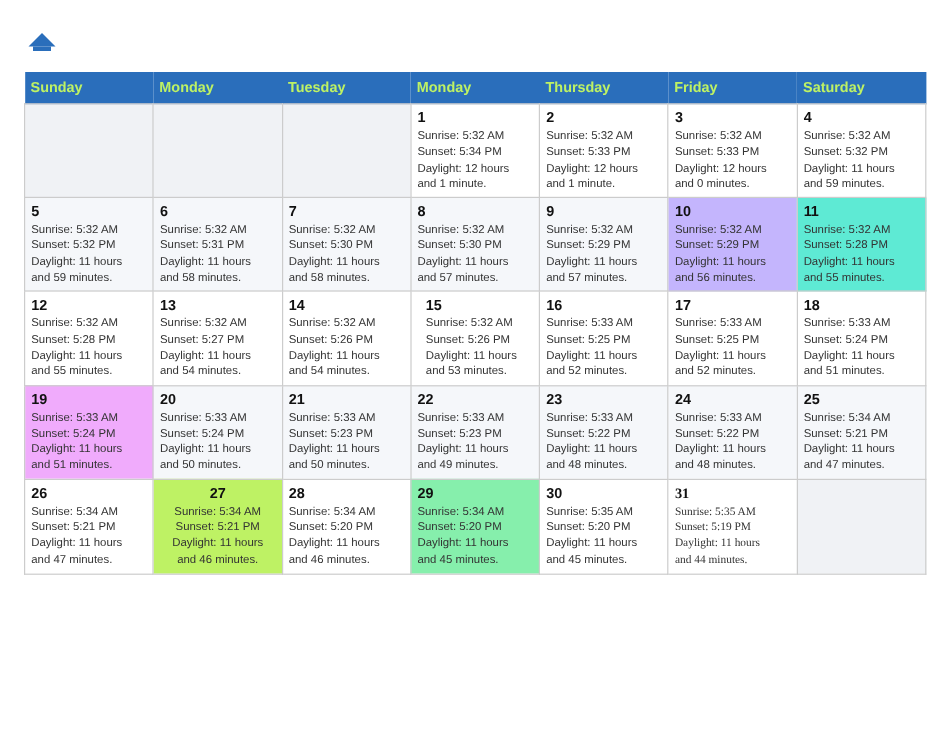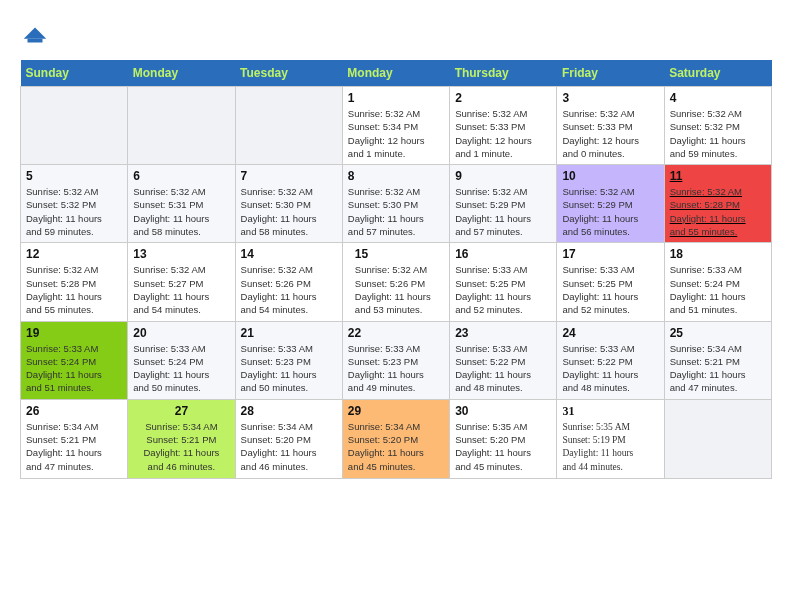--- a/index.html
+++ b/index.html
@@ -156,21 +156,21 @@
           <div class="day-info">Sunrise: 5:32 AM<br>Sunset: 5:30 PM<br>Daylight: 11 hours<br>and 57 minutes.</div>
         </td>
         <td style="background: rgb(245, 247, 250);">
           <div class="day-number">9</div>
           <div class="day-info">Sunrise: 5:32 AM<br>Sunset: 5:29 PM<br>Daylight: 11 hours<br>and 57 minutes.</div>
         </td>
         <td style="background: #c4b5fd; margin-left: 19px;">
           <div class="day-number">10</div>
           <div class="day-info">Sunrise: 5:32 AM<br>Sunset: 5:29 PM<br>Daylight: 11 hours<br>and 56 minutes.</div>
         </td>
-        <td style="background: #ef4444; text-decoration: underline;">
+        <td style="background: #5eead4;">
           <div class="day-number">11</div>
           <div class="day-info">Sunrise: 5:32 AM<br>Sunset: 5:28 PM<br>Daylight: 11 hours<br>and 55 minutes.</div>
         </td>
       </tr>
       <tr>
         <td style="background: rgb(255, 255, 255);">
           <div class="day-number">12</div>
           <div class="day-info">Sunrise: 5:32 AM<br>Sunset: 5:28 PM<br>Daylight: 11 hours<br>and 55 minutes.</div>
         </td>
         <td style="background: rgb(255, 255, 255);">
@@ -192,21 +192,21 @@
         <td style="background: rgb(255, 255, 255);">
           <div class="day-number">17</div>
           <div class="day-info">Sunrise: 5:33 AM<br>Sunset: 5:25 PM<br>Daylight: 11 hours<br>and 52 minutes.</div>
         </td>
         <td style="background: rgb(255, 255, 255);">
           <div class="day-number">18</div>
           <div class="day-info">Sunrise: 5:33 AM<br>Sunset: 5:24 PM<br>Daylight: 11 hours<br>and 51 minutes.</div>
         </td>
       </tr>
       <tr>
-        <td style="background: #84cc16;">
+        <td style="background: #f0abfc;">
           <div class="day-number">19</div>
           <div class="day-info">Sunrise: 5:33 AM<br>Sunset: 5:24 PM<br>Daylight: 11 hours<br>and 51 minutes.</div>
         </td>
         <td style="background: rgb(245, 247, 250);">
           <div class="day-number">20</div>
           <div class="day-info">Sunrise: 5:33 AM<br>Sunset: 5:24 PM<br>Daylight: 11 hours<br>and 50 minutes.</div>
         </td>
         <td style="background: rgb(245, 247, 250);">
           <div class="day-number">21</div>
           <div class="day-info">Sunrise: 5:33 AM<br>Sunset: 5:23 PM<br>Daylight: 11 hours<br>and 50 minutes.</div>
@@ -234,21 +234,21 @@
           <div class="day-info">Sunrise: 5:34 AM<br>Sunset: 5:21 PM<br>Daylight: 11 hours<br>and 47 minutes.</div>
         </td>
         <td style="background: #bef264; text-align: center;">
           <div class="day-number">27</div>
           <div class="day-info">Sunrise: 5:34 AM<br>Sunset: 5:21 PM<br>Daylight: 11 hours<br>and 46 minutes.</div>
         </td>
         <td style="background: rgb(255, 255, 255);">
           <div class="day-number">28</div>
           <div class="day-info">Sunrise: 5:34 AM<br>Sunset: 5:20 PM<br>Daylight: 11 hours<br>and 46 minutes.</div>
         </td>
-        <td style="background: #fdba74;">
+        <td style="background: #86efac;">
           <div class="day-number">29</div>
           <div class="day-info">Sunrise: 5:34 AM<br>Sunset: 5:20 PM<br>Daylight: 11 hours<br>and 45 minutes.</div>
         </td>
         <td style="background: rgb(255, 255, 255);">
           <div class="day-number">30</div>
           <div class="day-info">Sunrise: 5:35 AM<br>Sunset: 5:20 PM<br>Daylight: 11 hours<br>and 45 minutes.</div>
         </td>
         <td style="background: rgb(255, 255, 255); font-family: Liberation Serif, serif;">
           <div class="day-number">31</div>
           <div class="day-info">Sunrise: 5:35 AM<br>Sunset: 5:19 PM<br>Daylight: 11 hours<br>and 44 minutes.</div>

